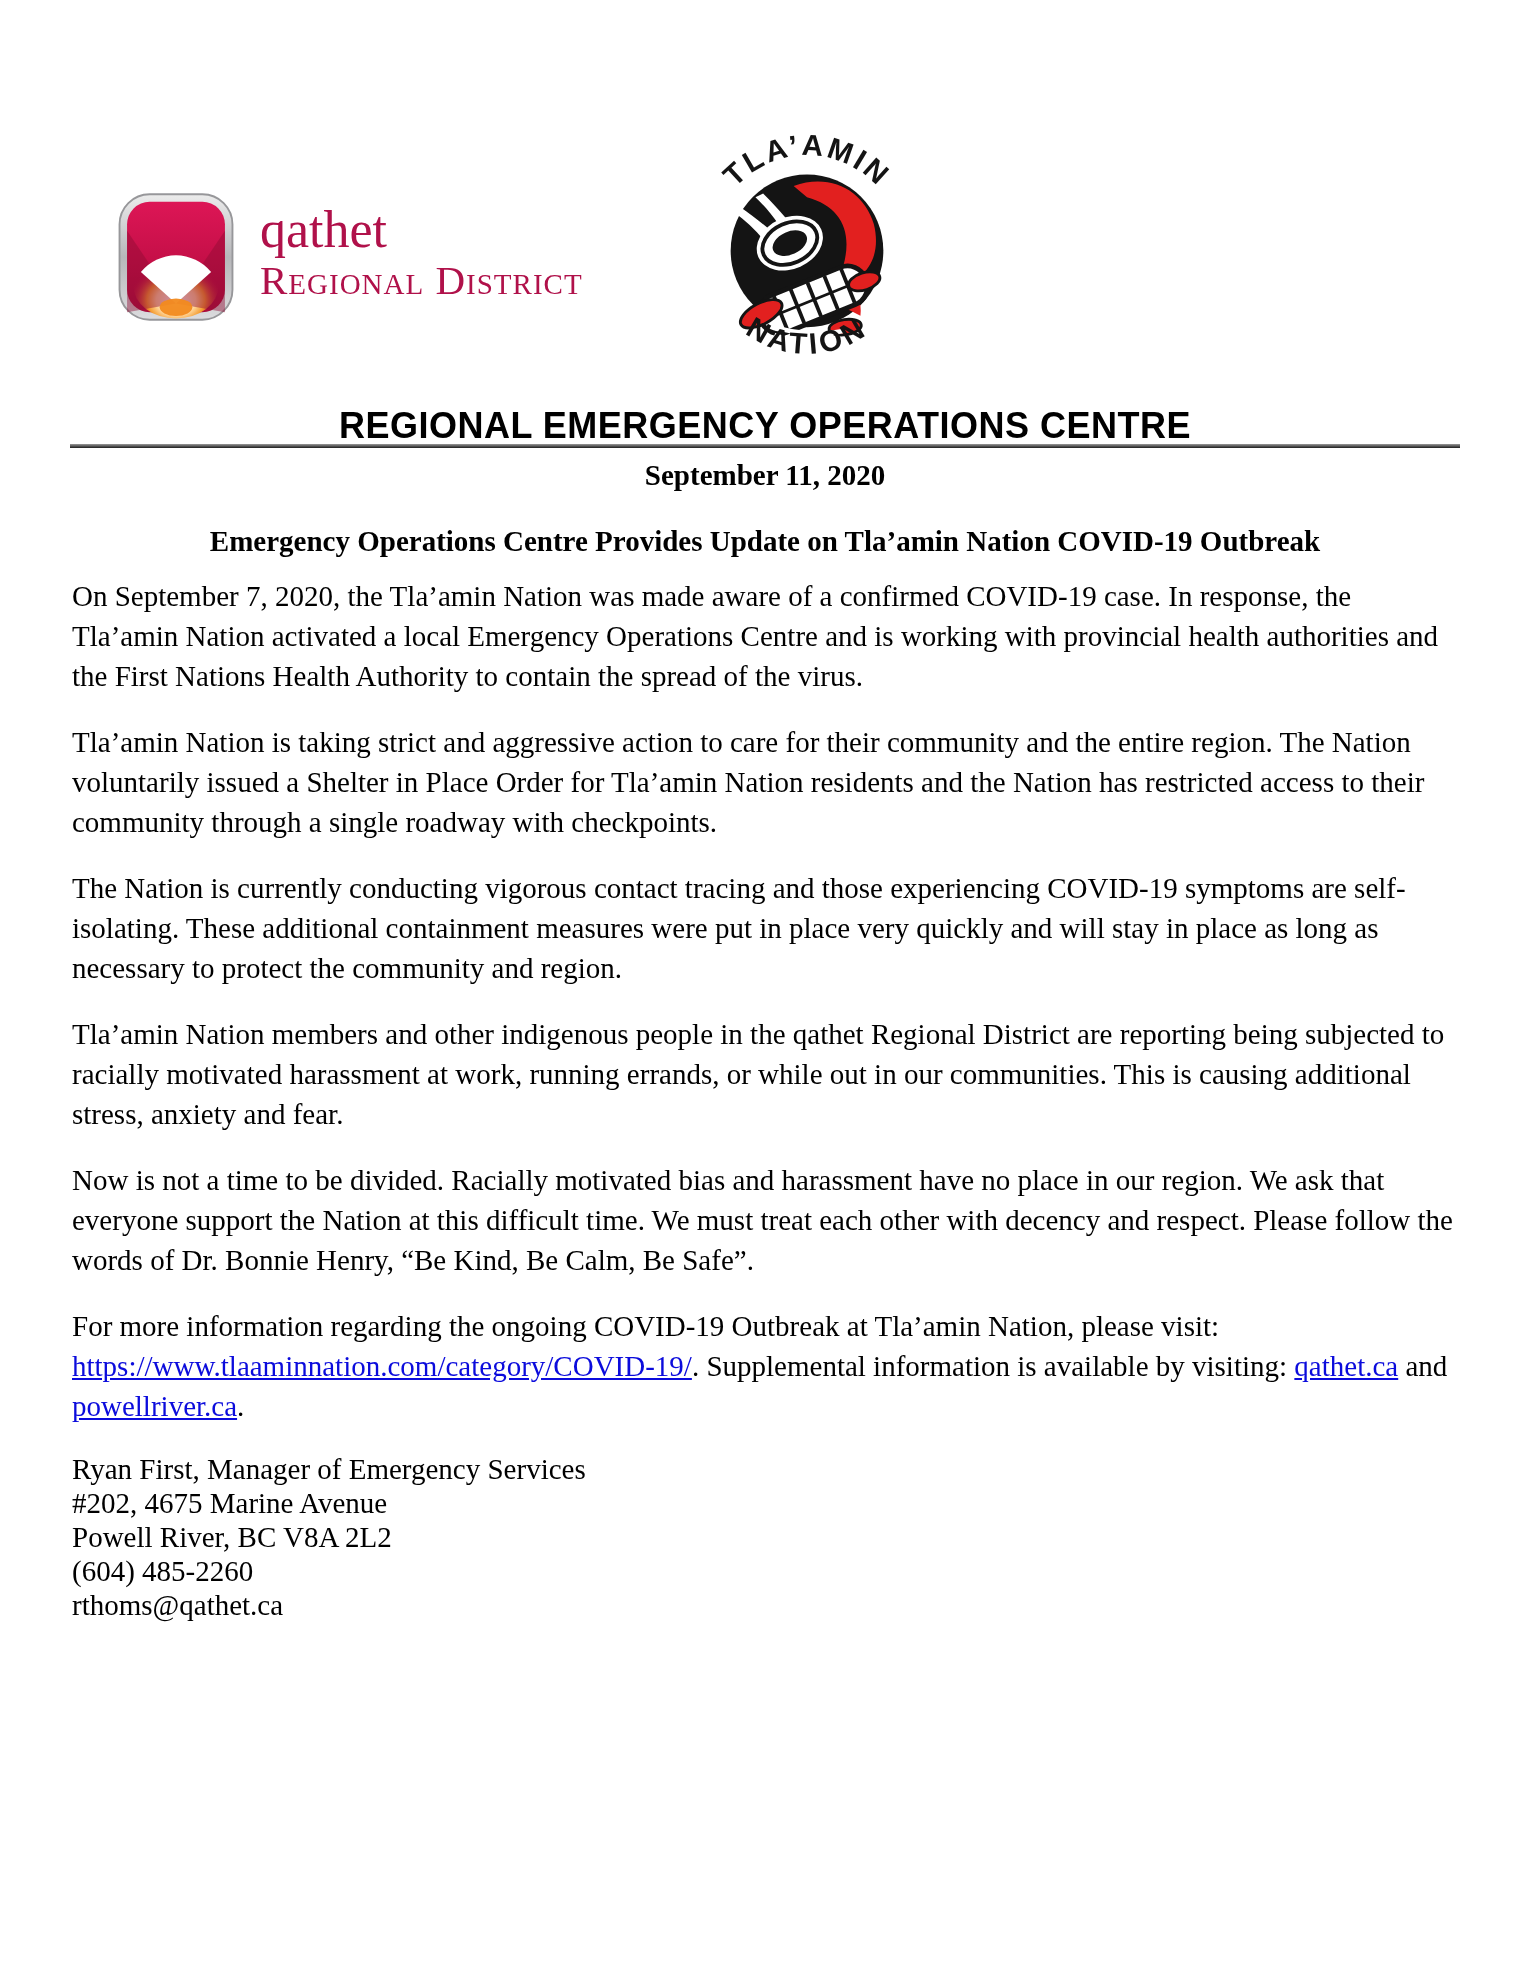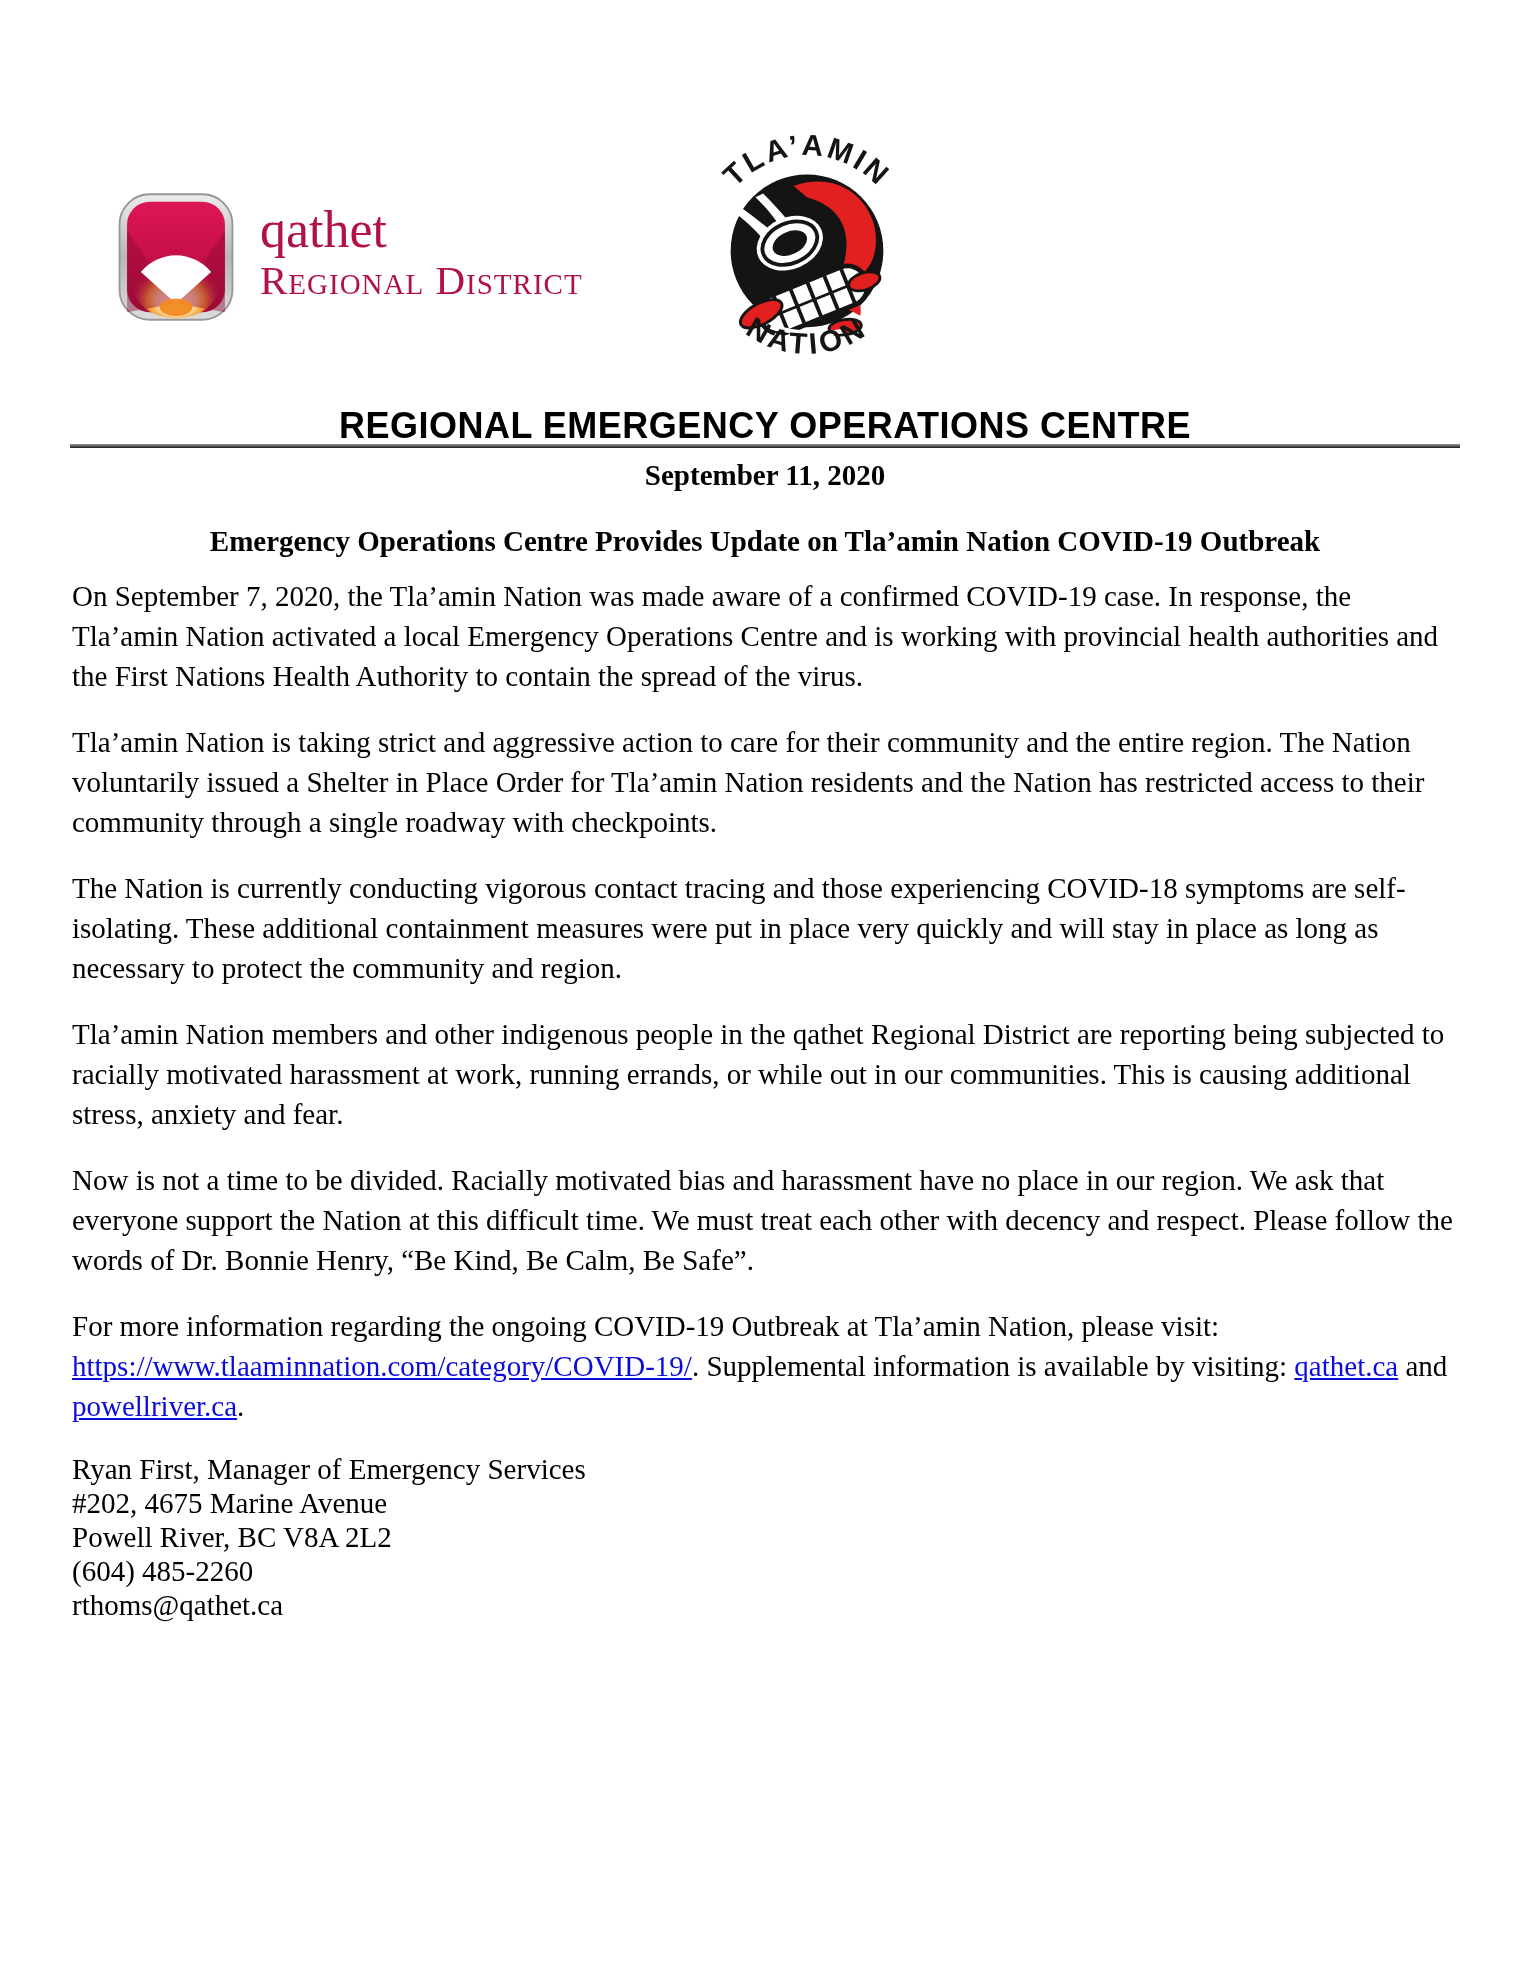--- a/index.html
+++ b/index.html
@@ -115,21 +115,21 @@
   </div>
 
   <div class="banner-title">REGIONAL EMERGENCY OPERATIONS CENTRE</div>
   <div class="rule"></div>
   <div class="date-line">September 11, 2020</div>
   <div class="headline">Emergency Operations Centre Provides Update on Tla’amin Nation COVID-19 Outbreak</div>
 
   <div class="content">
     <p>On September 7, 2020, the Tla’amin Nation was made aware of a confirmed COVID-19 case. In response, the Tla’amin Nation activated a local Emergency Operations Centre and is working with provincial health authorities and the First Nations Health Authority to contain the spread of the virus.</p>
     <p>Tla’amin Nation is taking strict and aggressive action to care for their community and the entire region. The Nation voluntarily issued a Shelter in Place Order for Tla’amin Nation residents and the Nation has restricted access to their community through a single roadway with checkpoints.</p>
-    <p>The Nation is currently conducting vigorous contact tracing and those experiencing COVID-18 symptoms are self-isolating. These additional containment measures were put in place very quickly and will stay in place as long as necessary to protect the community and region.</p>
+    <p>The Nation is currently conducting vigorous contact tracing and those experiencing COVID-19 symptoms are self-isolating. These additional containment measures were put in place very quickly and will stay in place as long as necessary to protect the community and region.</p>
     <p>Tla’amin Nation members and other indigenous people in the qathet Regional District are reporting being subjected to racially motivated harassment at work, running errands, or while out in our communities. This is causing additional stress, anxiety and fear.</p>
     <p>Now is not a time to be divided. Racially motivated bias and harassment have no place in our region. We ask that everyone support the Nation at this difficult time. We must treat each other with decency and respect. Please follow the words of Dr. Bonnie Henry, “Be Kind, Be Calm, Be Safe”.</p>
 
     <p><span>For more information regarding the ongoing COVID-19 Outbreak at Tla’amin Nation, please visit: </span><a class="link">https://www.tlaaminnation.com/category/COVID-19/</a><span>. Supplemental information is available by visiting: </span><a class="link">qathet.ca</a><span> and </span><a class="link">powellriver.ca</a><span>.</span></p>
 
     <div class="contact-line">Ryan First, Manager of Emergency Services</div>
     <div class="contact-line">#202, 4675 Marine Avenue</div>
     <div class="contact-line">Powell River, BC V8A 2L2</div>
     <div class="contact-line">(604) 485-2260</div>
     <div class="contact-line">rthoms@qathet.ca</div>

